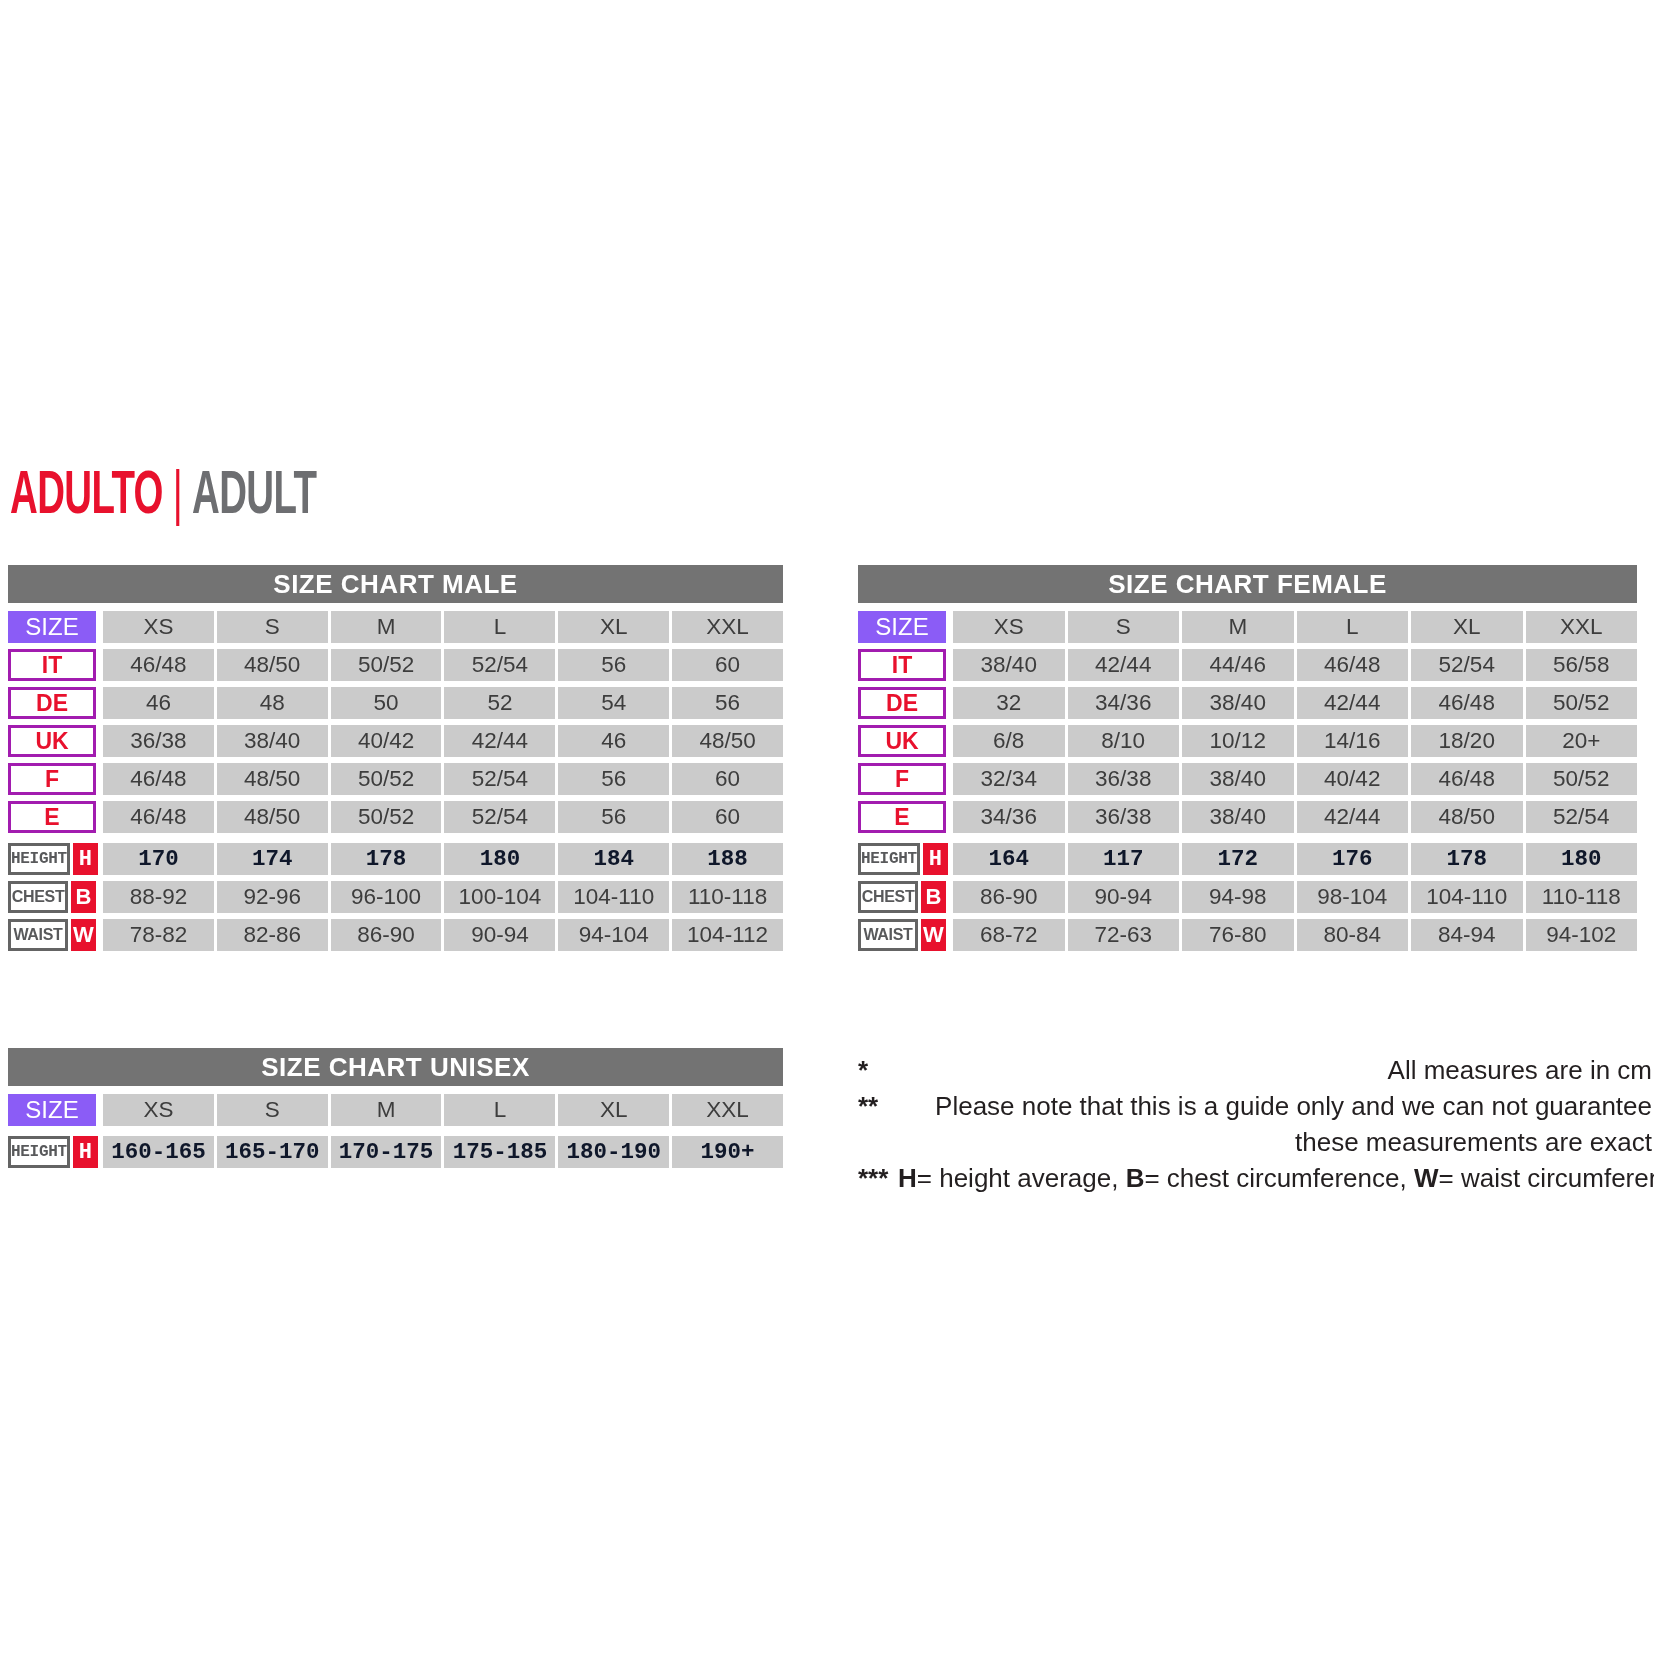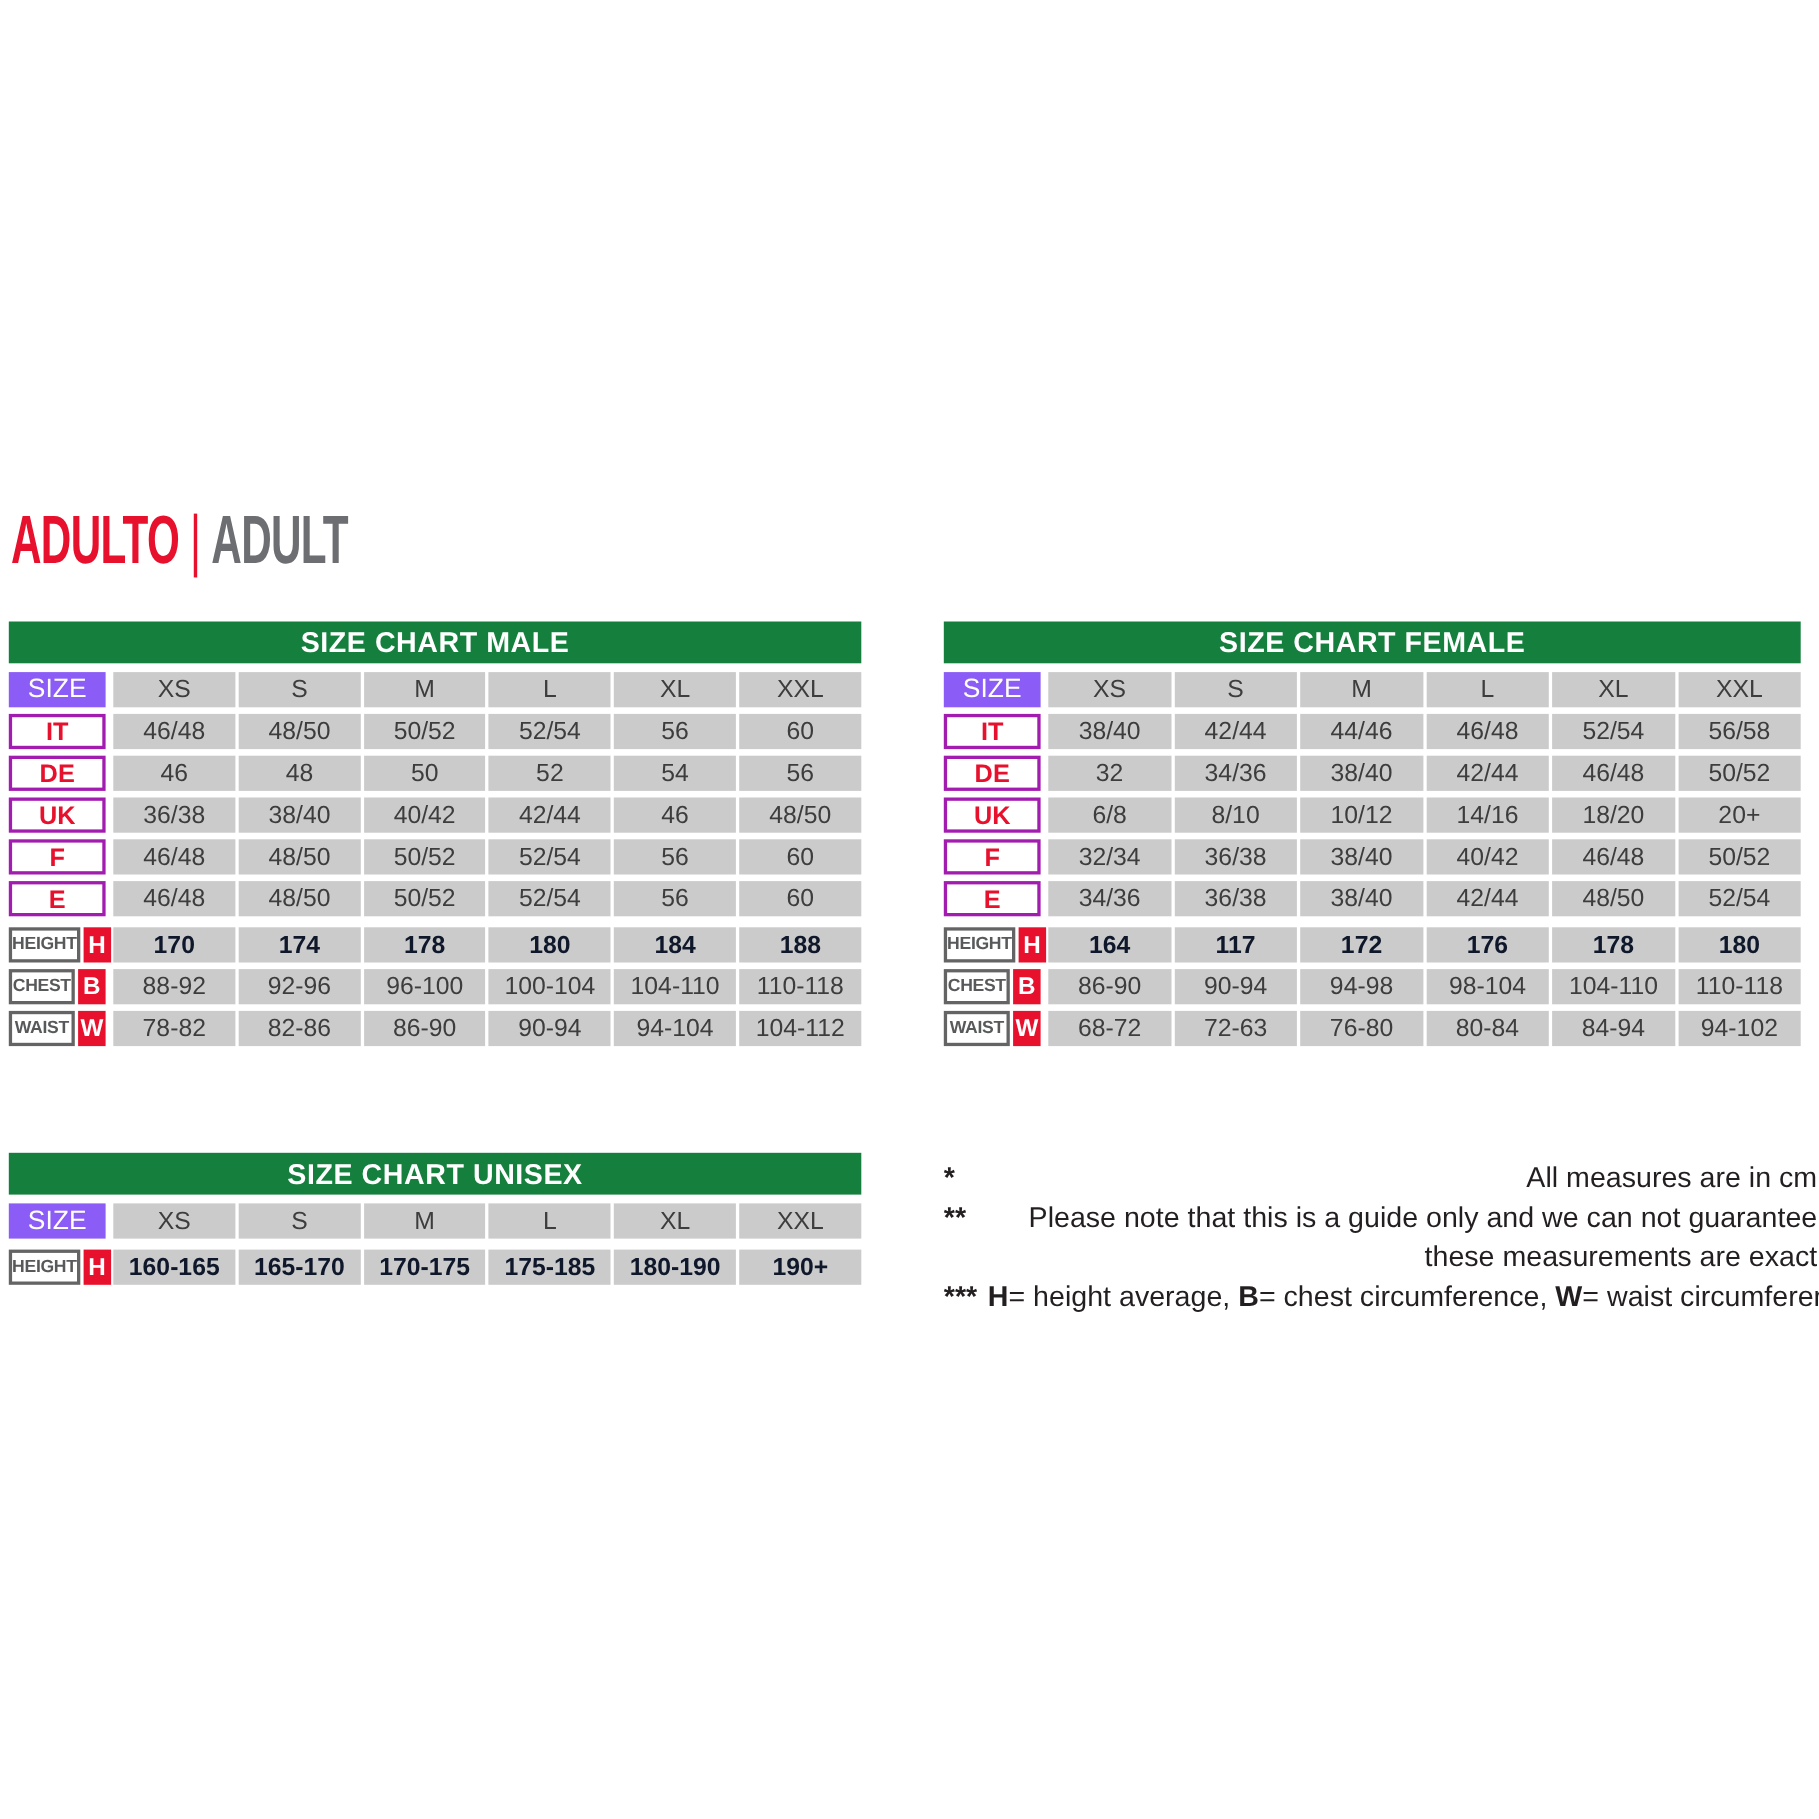--- a/index.html
+++ b/index.html
@@ -16,26 +16,26 @@
   #page-title .t-sep { color:#e8112d; font-weight:400; padding:0 16px; }
   #page-title .t-gray { color:#6d6e71; }
 
   
   .size-table { position:absolute; }
   #male-table   { left:8px;   top:565px; width:775px; }
   #female-table { left:858px; top:565px; width:779px; }
   #unisex-table { left:8px;   top:1048px; width:775px; }
 
   .banner {
-    height:38px; background:#15803d; color:#ffffff; font-weight:bold; font-size:26px;
+    height:38px; background:#737373; color:#ffffff; font-weight:bold; font-size:26px;
     display:flex; align-items:center; justify-content:center; letter-spacing:0.5px;
     margin-bottom:8px;
   }
   .row { display:flex; gap:3px; height:32px; margin-bottom:6px; }
-  .gap-top { margin-top:10px; }
+  .gap-top { margin-top:10px;font-family:Liberation Mono, monospace; }
   .cell { display:flex; align-items:center; justify-content:center; box-sizing:border-box; }
   .label-w { width:88px; flex:none; margin-right:4px; }
   .head { background:#8b5cf6; color:#ffffff; font-size:24px; }
   .val  { background:#cbcbcb; color:#3d3d3d; font-size:22.5px; flex:1 1 0; }
   .val.bold { font-weight:bold; color:#0f172a; }
   .rlabel { background:#ffffff; border:3px solid #a21caf; color:#e8112d; font-weight:bold; font-size:23px; }
   .mlabel-box { display:flex; gap:3px; }
   .mname { flex:1 1 0; background:#ffffff; border:3px solid #646464; color:#58595b; font-weight:bold; font-size:16px; letter-spacing:-0.3px; }
   .mletter { width:25px; flex:none; background:#e8112d; color:#ffffff; font-weight:bold; font-size:22px; }
 

